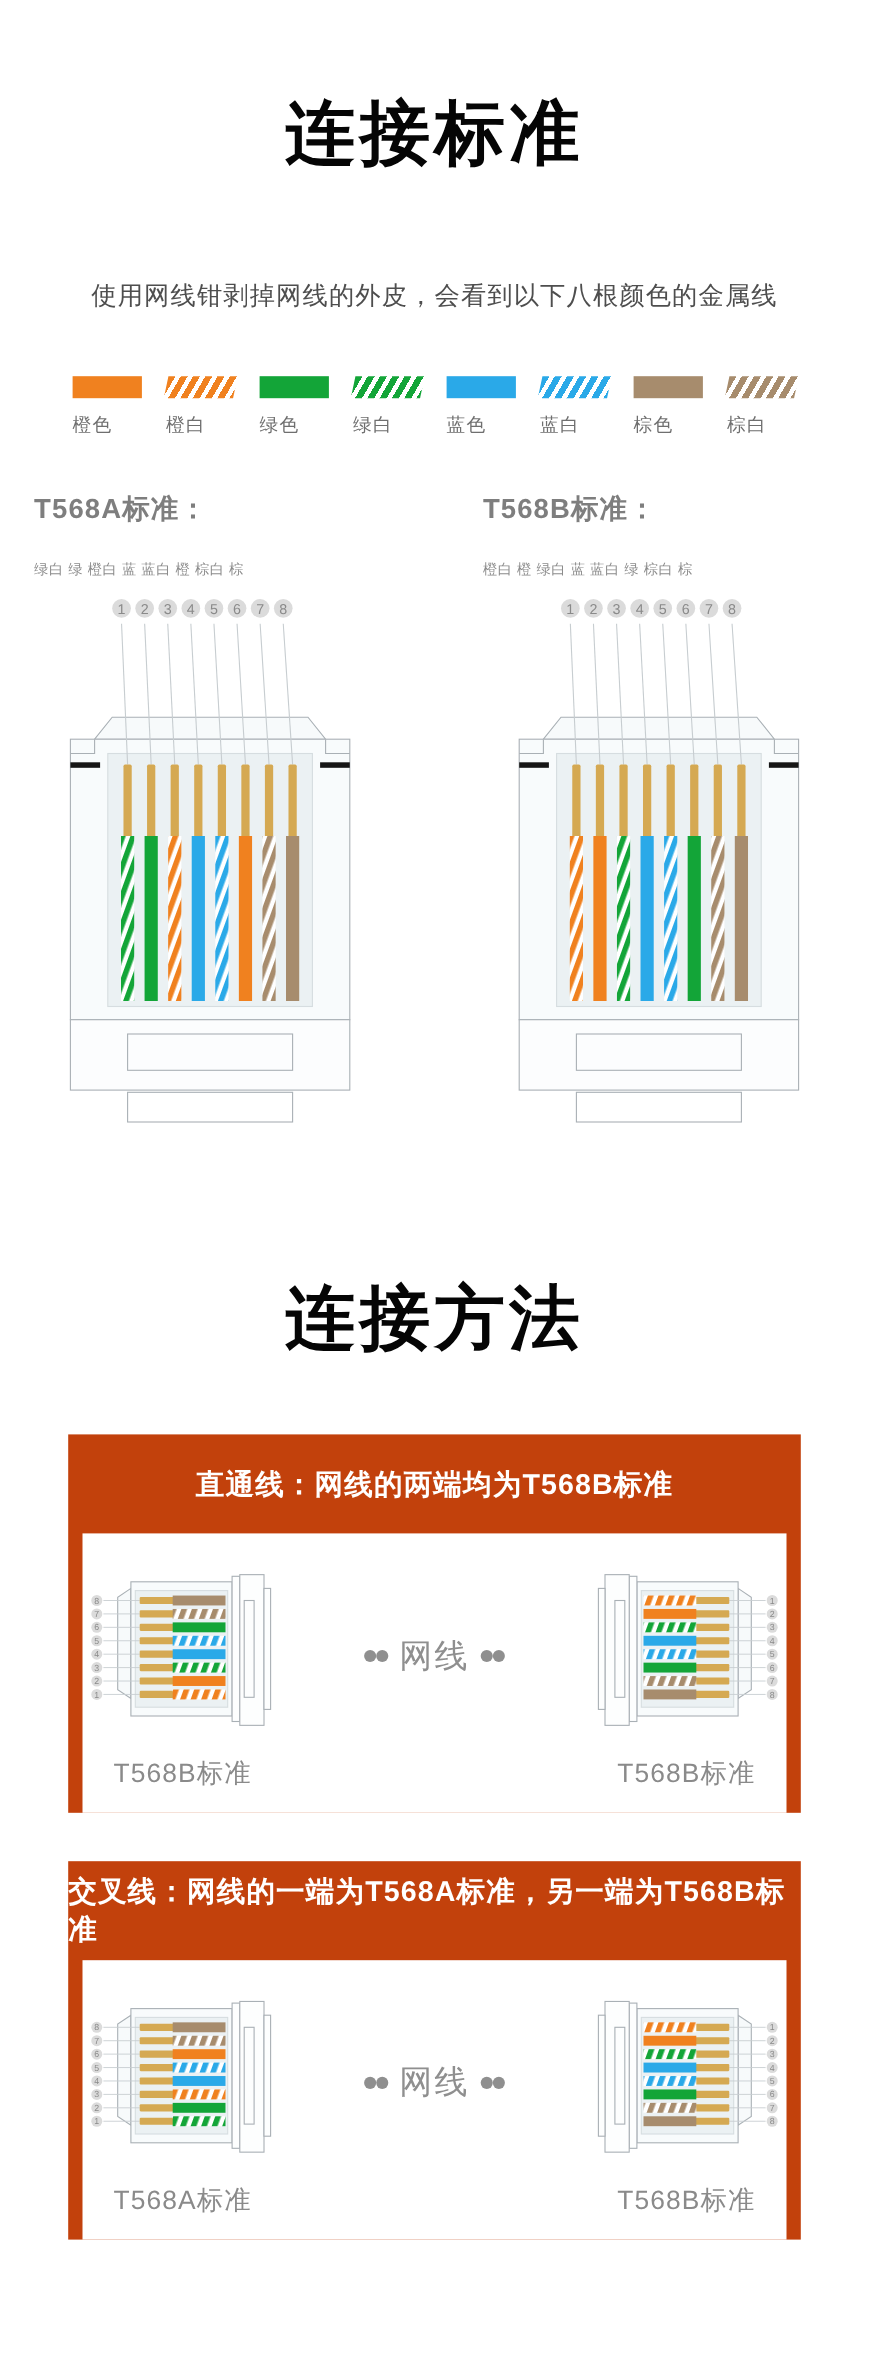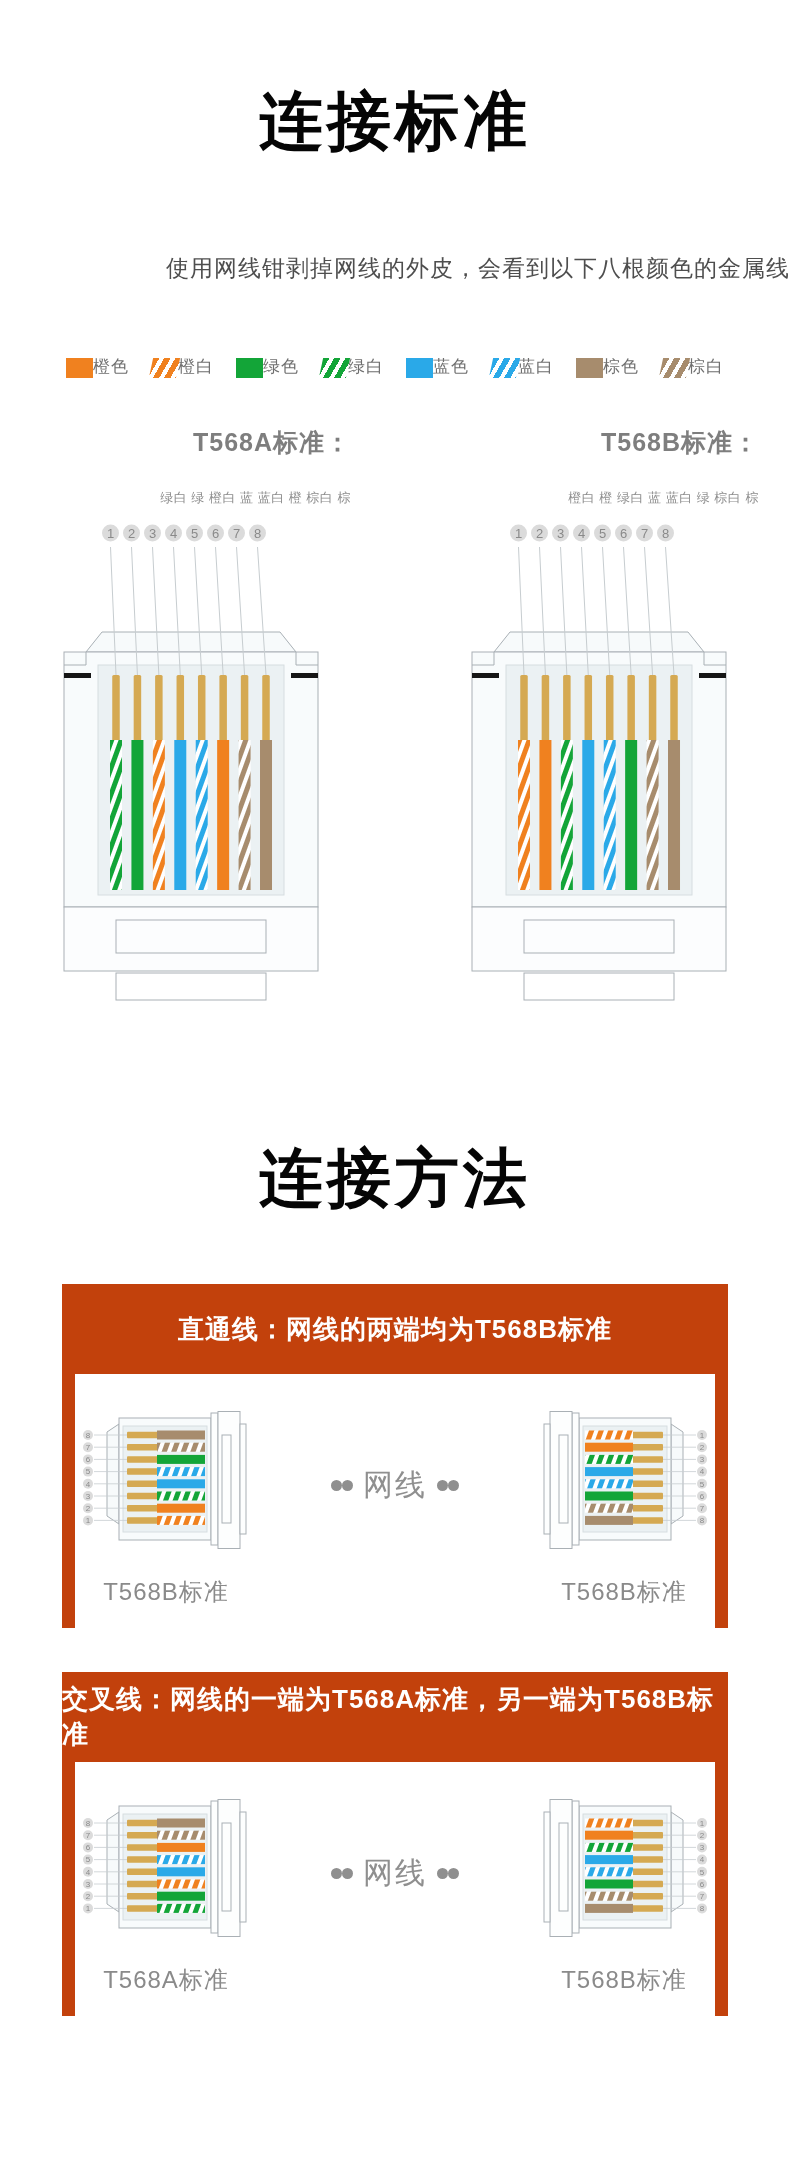--- a/index.html
+++ b/index.html
@@ -14,39 +14,39 @@
     padding-top:78px;
     text-align:center;
     font-size:64px;
     font-weight:bold;
     letter-spacing:4px;
     color:#050505;
   }
   #method-title{padding-top:128px;}
   .subtitle{
     margin:88px 0 0;
-    text-align:right;
+    text-align:center;
     font-size:23px;
     color:#4E4E4E;
     letter-spacing:1px;
   }
   
   .legend{
     margin:58px 0 0;
     display:flex;
     justify-content:center;
     gap:0 22px;
   }
-  .legend-item{width:63px;display:flex;flex-direction:row;align-items:flex-end;}
+  .legend-item{width:63px;display:flex;flex-direction:column;align-items:flex-start;}
   .swatch{width:63px;height:20px;}
   .swatch.striped{transform:skewX(-12deg);}
   .legend-label{margin-top:13px;font-size:17px;color:#6F6F6F;letter-spacing:1px;white-space:nowrap;}
   
   .standards-row{display:flex;justify-content:center;gap:88px;margin-top:48px;}
-  .standard-col{width:320px;text-align:right;}
+  .standard-col{width:320px;text-align:left;}
   .standard-col h2{margin:0;font-size:25px;font-weight:bold;color:#7E7E7E;letter-spacing:1px;}
   .wire-names{margin-top:30px;font-size:13px;color:#8C8C8C;letter-spacing:0.5px;white-space:nowrap;}
   svg.vconn{display:block;margin:0 auto;}
   svg text{font-family:"Liberation Sans", sans-serif;}
   
   .panel{width:666px;margin:62px auto 0;background:#c2410c;}
   .panel.second{margin-top:44px;}
   .panel-header{
     height:90px;display:flex;align-items:center;justify-content:center;
     color:#FFFFFF;font-size:26px;font-weight:bold;letter-spacing:1px;

